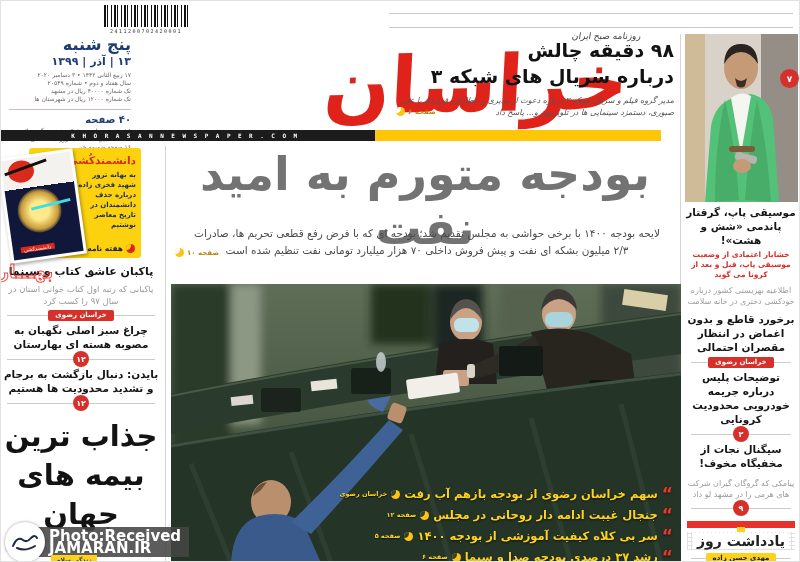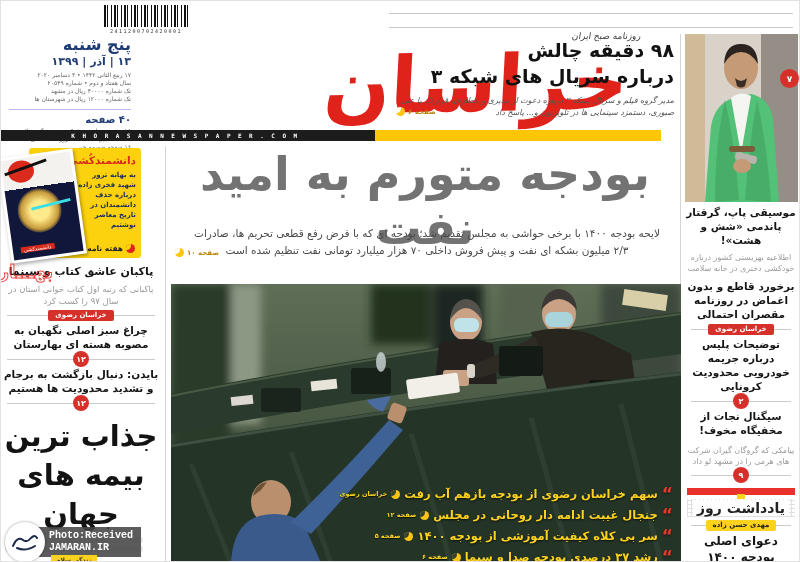--- a/index.html
+++ b/index.html
@@ -109,21 +109,21 @@
   .wm-red { position:absolute; right:108px; top:-4px; font-size:18px; font-weight:bold; color:transparent;
     -webkit-text-stroke:1px #e8322b; opacity:.9; letter-spacing:1px; }
   .insurance { font-size:29px; font-weight:bold; color:#131313; line-height:39px; margin-top:6px; letter-spacing:-.5px; }
   .obscured { margin:2px 18px 0 4px; }
   .obscured i { display:block; height:6px; margin:3px 0; background:#d9d9d9; opacity:.55; border-radius:2px; }
 
   .jamaran { position:absolute; left:4px; top:521px; display:flex; align-items:center; }
   .jamaran .logo { width:40px; height:40px; border-radius:50%; background:#fff; box-shadow:0 0 3px rgba(0,0,0,.4);
     display:flex; align-items:center; justify-content:center; z-index:2; }
   .jamaran .box { margin-left:-8px; background:rgba(70,70,70,.88); color:#fff; padding:3px 8px 3px 12px;
-    font-size:10px; font-weight:bold; line-height:12px; direction:ltr;font-family:Liberation Mono, monospace; }
+    font-size:15px; font-weight:bold; line-height:12px; direction:ltr; }
   .bottom-tag { position:absolute; left:50px; top:554px; background:#fdd21d; color:#333; font-size:6px;
     font-weight:bold; padding:1px 5px; }
 </style>
 </head>
 <body>
 
 <div class="page">
 
   <div class="barcode"></div>
   <div class="barcode-num">2411200702420001</div>
@@ -289,22 +289,23 @@
     <div class="cap-row">
       <span class="cap-quote">“</span>
       <span class="cap-text">رشد ۳۷ درصدی بودجه صدا و سیما</span>
       <span class="crescent dark"></span>
       <span class="cap-ref">صفحه ۶</span>
     </div>
   </div>
 
   <div class="r-col">
     <div class="head">موسیقی پاپ، گرفتار پاندمی «شش و هشت»!</div>
+    <div class="red-sub">خشایار اعتمادی از وضعیت موسیقی پاپ، قبل و بعد از کرونا می گوید</div>
     <div class="gray">اطلاعیه بهزیستی کشور درباره خودکشی دختری در خانه سلامت</div>
-    <div class="head" style="margin-top:5px">برخورد قاطع و بدون اغماض در روزنامه مقصران احتمالی</div>
+    <div class="head" style="margin-top:5px">برخورد قاطع و بدون اغماض در انتظار مقصران احتمالی</div>
     <div class="sep">
       <span class="tag">خراسان رضوی</span>
     </div>
     <div class="head">توضیحات پلیس درباره جریمه خودرویی محدودیت کرونایی</div>
     <div class="sep">
       <span class="badge">۲</span>
     </div>
     <div class="head">سیگنال نجات از مخفیگاه مخوف!</div>
     <div class="gray" style="margin-top:8px">پیامکی که گروگان گیران شرکت های هرمی را در مشهد لو داد</div>
     <div class="sep">

